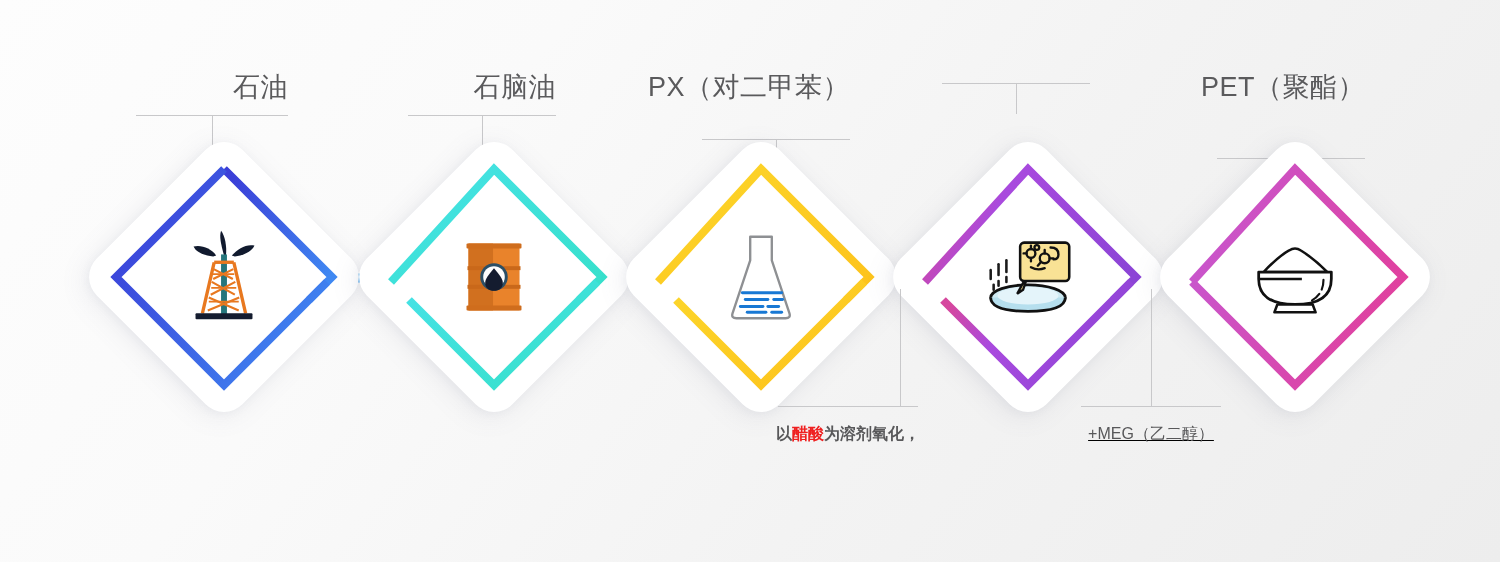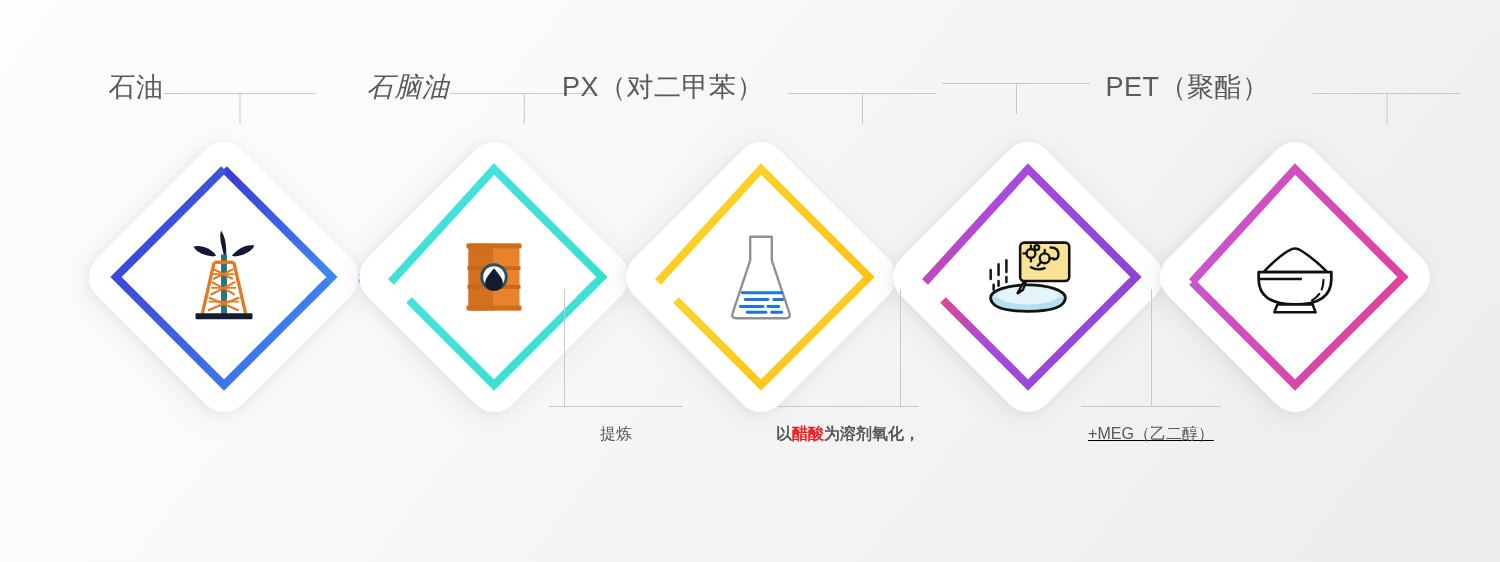--- a/index.html
+++ b/index.html
@@ -18,22 +18,22 @@
   #stage {
     position: relative;
     width: 1500px;
     height: 562px;
   }
 
   
   .top-label {
     position: absolute;
     display: flex;
-    flex-direction: row;
-    align-items: center;
+    flex-direction: column;
+    align-items: flex-end;
   }
   .top-label .tl-text {
     font-size: 27px;
     color: #5a5a5c;
     letter-spacing: 0.5px;
     white-space: nowrap;
     line-height: 1.18;
     font-weight: 400;
   }
   .tl-rule {
@@ -119,21 +119,21 @@
 
 <div id="stage">
 
   <div class="top-label" style="left:212px; top:72px; transform:translateX(-50%);">
     <div class="tl-text">石油</div>
     <div class="tl-rule" style="width:152px;">
       <div class="tl-tick" style="left:76px;"></div>
     </div>
   </div>
 
-  <div class="top-label" style="left:482px; top:72px; transform:translateX(-50%);font-style:italic;">
+  <div class="top-label" style="left:482px; top:72px; transform:translateX(-50%);">
     <div class="tl-text">石脑油</div>
     <div class="tl-rule" style="width:148px;">
       <div class="tl-tick" style="left:74px;"></div>
     </div>
   </div>
 
   <div class="top-label" style="left:749px; top:72px; transform:translateX(-50%);gap:24px;">
     <div class="tl-text">PX（对二甲苯）</div>
     <div class="tl-rule" style="width:148px;">
       <div class="tl-tick" style="left:74px;"></div>
@@ -338,26 +338,20 @@
       <path d="M23 50 Q38 34 49 28 Q55 24 61 28 Q74 36 88 50 Z" fill="#ffffff" stroke="#111" stroke-width="2.6" stroke-linejoin="round"></path>
 
       <path d="M18 50 L92 50 L92 57 Q92 83 55 83 Q18 83 18 57 Z" fill="#ffffff" stroke="#111" stroke-width="2.8" stroke-linejoin="round"></path>
       <line x1="19" y1="57" x2="62" y2="57" stroke="#111" stroke-width="2.4"></line>
       <path d="M84 58 Q84 72 72 79" fill="none" stroke="#111" stroke-width="2.2" stroke-dasharray="10 5" stroke-linecap="round"></path>
 
       <path d="M37 83 L73 83 L76 91 L34 91 Z" fill="#ffffff" stroke="#111" stroke-width="2.6" stroke-linejoin="round"></path>
     </svg>
   </div>
 
-  <div class="bot-caption" style="left:616px; top:406px; transform:translateX(-50%);">
-    <div class="bc-rule" style="width:134px;">
-      <div class="bc-tick" style="left:15px; bottom:0; height:118px;"></div>
-    </div>
-    <div class="bc-text">提炼</div>
-  </div>
 
   <div class="bot-caption" style="left:848px; top:406px; transform:translateX(-50%);font-weight:bold;">
     <div class="bc-rule" style="width:140px;">
       <div class="bc-tick" style="left:122px; bottom:0; height:118px;"></div>
     </div>
     <div class="bc-text">
       <div>以<span class="hl">醋酸</span>为溶剂氧化，</div>
     </div>
   </div>
 

